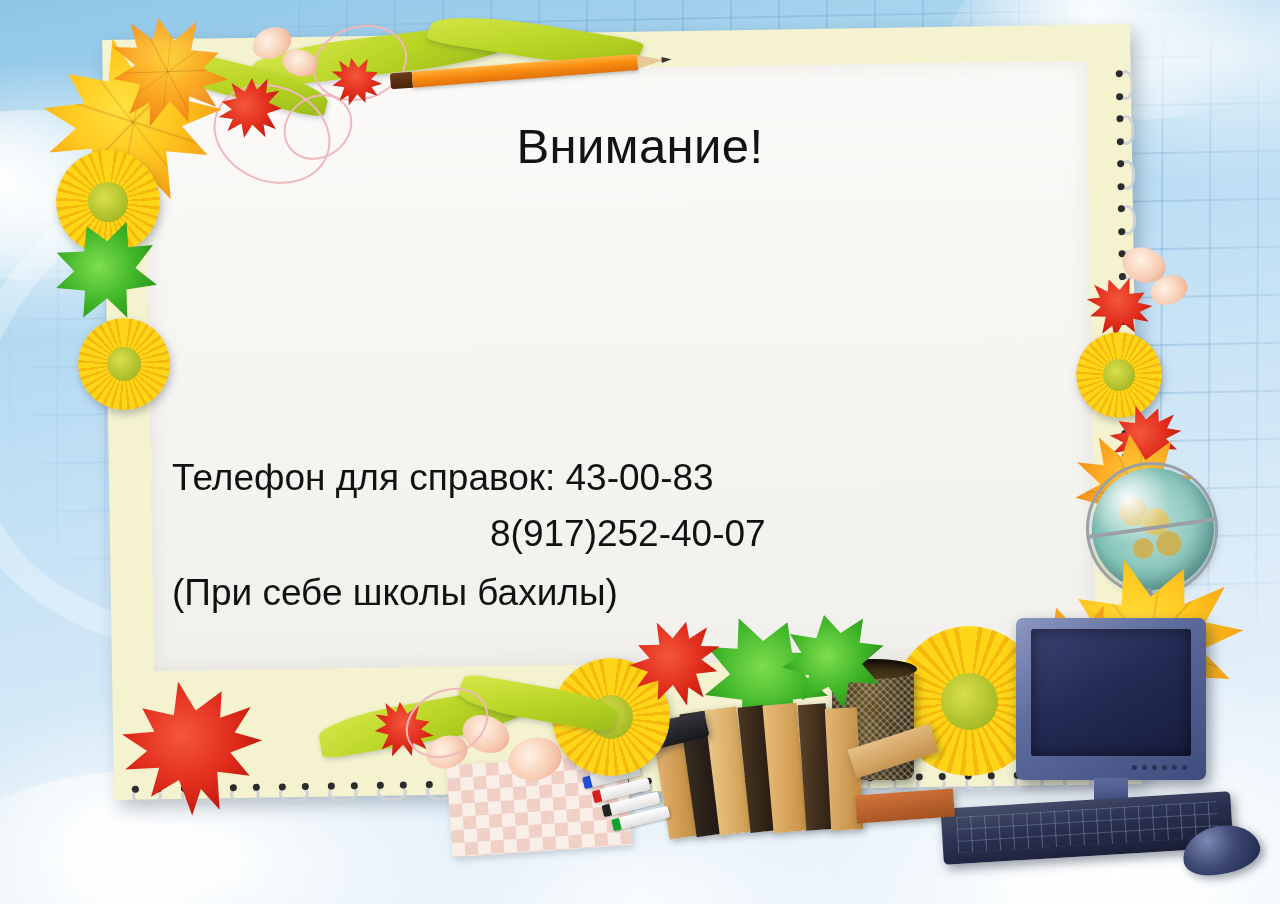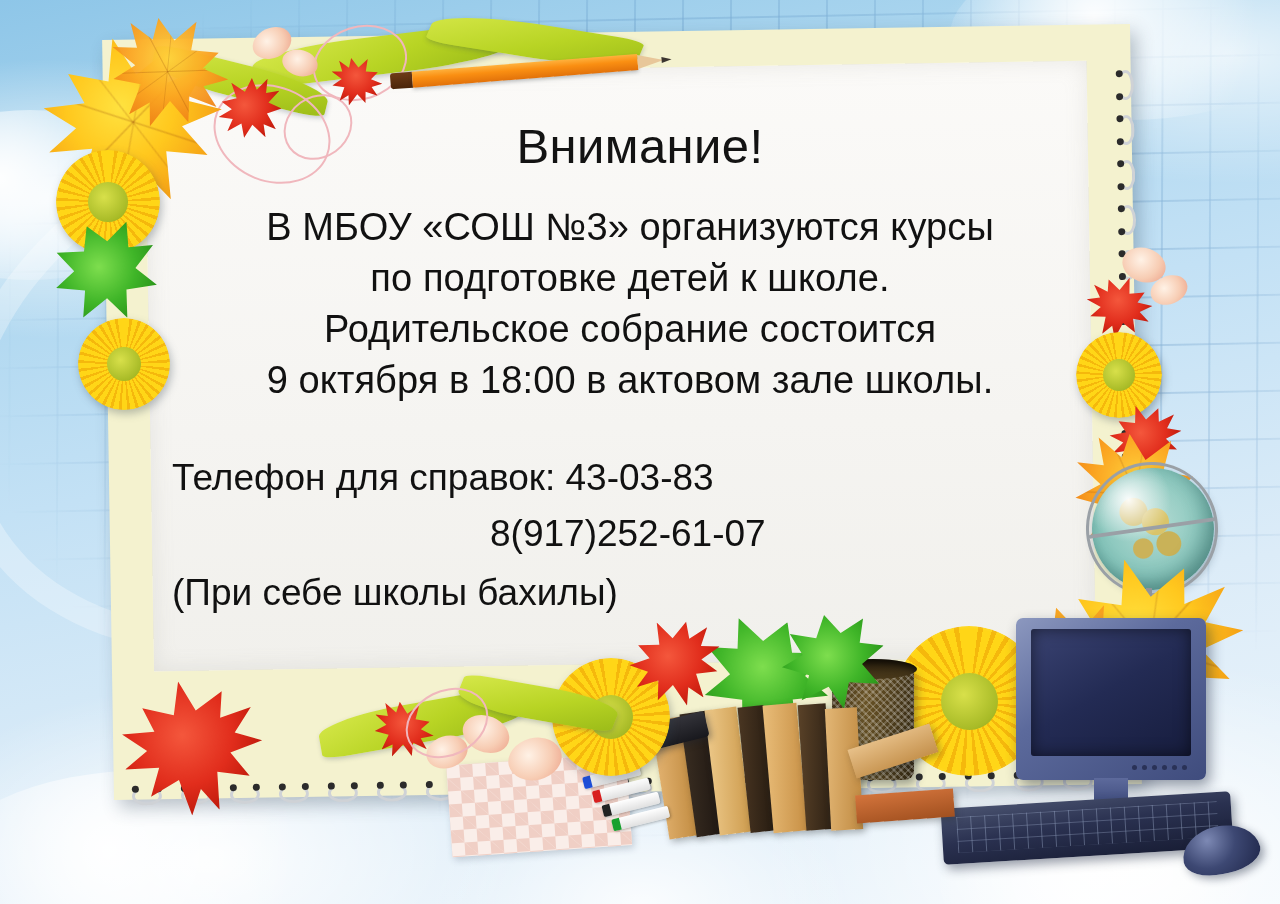--- a/index.html
+++ b/index.html
@@ -354,30 +354,24 @@
       <div class="ring" style="left:882px;"></div> 
         <div class="ring" style="left:931px;"></div>
     </div>
 
     <div class="pink-check"></div>
   </div>
 
   <div class="text-layer">
     <div class="headline">Внимание!</div>
 
-    <div class="body-block">
-      <div>В МБОУ «СОШ №3» организуются курсы</div>
-      <div>по подготовке детей к школе.</div>
-      <div>Родительское собрание состоится</div>
-      <div>9 октября в 18:00 в актовом зале школы.</div>
-    </div>
 
     <div class="phone-block">
-      <div class="phone-1">Телефон для справок: 43-03-83</div>
-      <div class="phone-2">8(917)252-61-07</div>
+      <div class="phone-1">Телефон для справок: 43-00-83</div>
+      <div class="phone-2">8(917)252-40-07</div>
     </div>
 
     <div class="note">(При себе школы бахилы)</div>
   </div>
 
   <div class="decor ribbon" style="left:252px;top:36px;width:260px;height:38px;transform:rotate(-7deg);border-radius:40% 10% 40% 10%;"></div>
   <div class="decor ribbon" style="left:430px;top:24px;width:210px;height:34px;transform:rotate(9deg) skewX(-14deg);border-radius:50% 14% 50% 14%;"></div>
   <div class="decor ribbon" style="left:150px;top:64px;width:180px;height:34px;transform:rotate(14deg);border-radius:16% 48% 16% 48%;"></div>
 
   <div class="decor twine" style="left:312px;top:26px;width:96px;height:74px;transform:rotate(-18deg);"></div>

